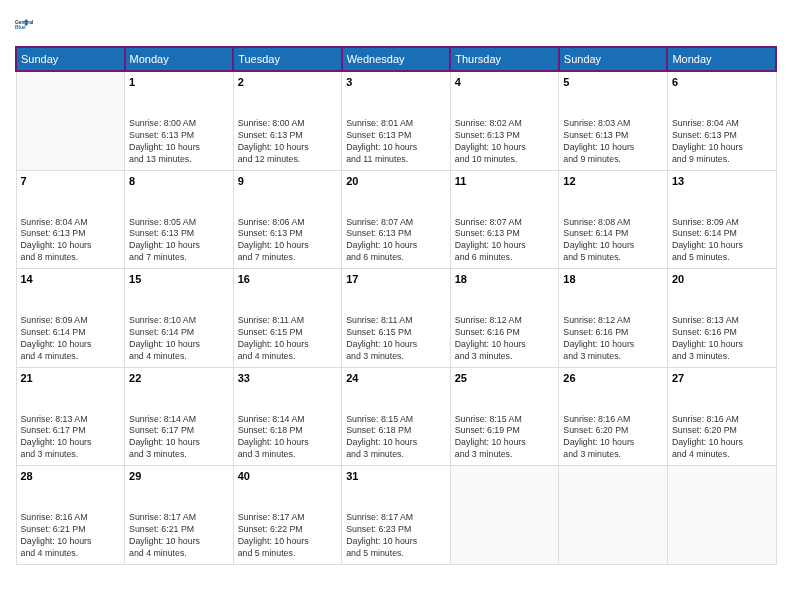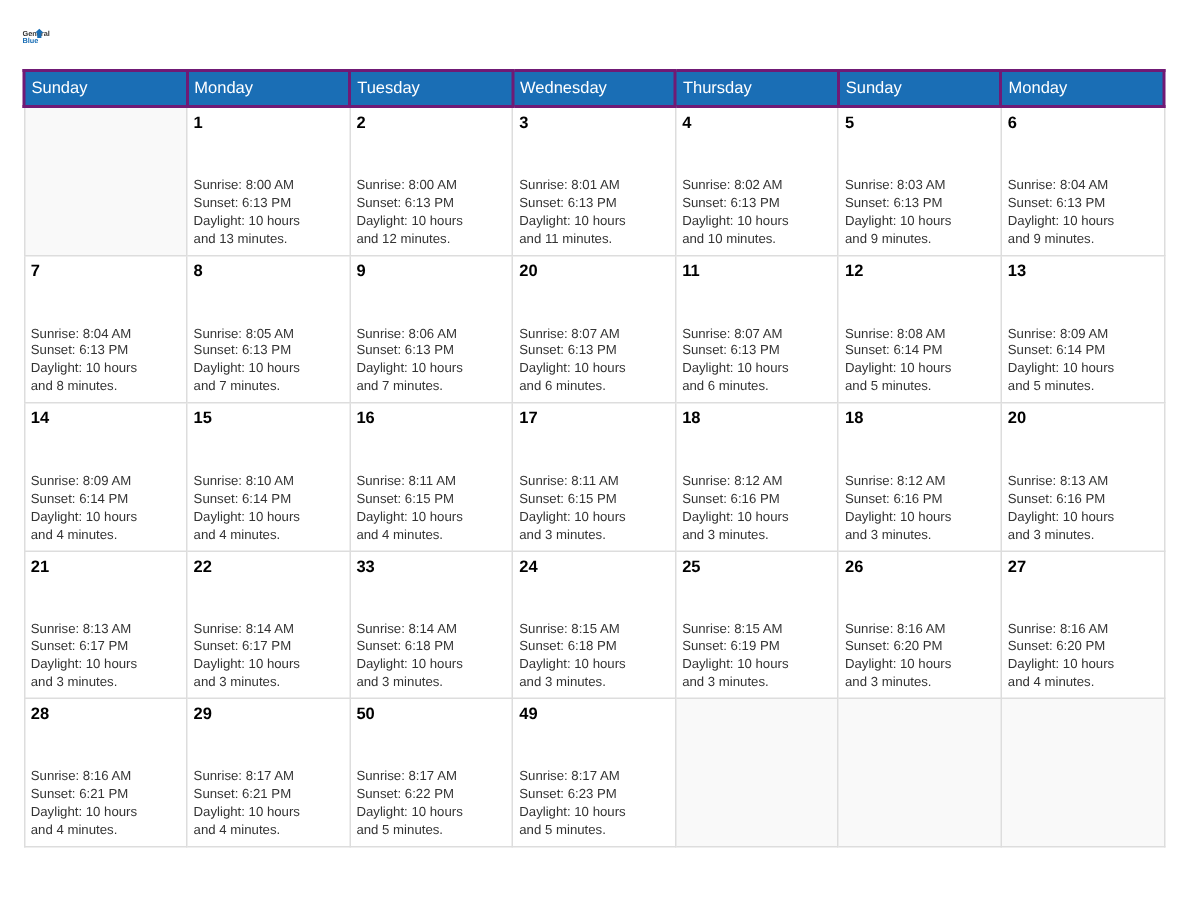--- a/index.html
+++ b/index.html
@@ -232,25 +232,25 @@
         <tr>
           <td>
             <span class="day-num">28</span>
             <div class="day-info">Sunrise: 8:16 AM<br>Sunset: 6:21 PM<br>Daylight: 10 hours<br>and 4 minutes.</div>
           </td>
           <td>
             <span class="day-num">29</span>
             <div class="day-info">Sunrise: 8:17 AM<br>Sunset: 6:21 PM<br>Daylight: 10 hours<br>and 4 minutes.</div>
           </td>
           <td>
-            <span class="day-num">50</span>
+            <span class="day-num">40</span>
             <div class="day-info">Sunrise: 8:17 AM<br>Sunset: 6:22 PM<br>Daylight: 10 hours<br>and 5 minutes.</div>
           </td>
           <td>
-            <span class="day-num">49</span>
+            <span class="day-num">31</span>
             <div class="day-info">Sunrise: 8:17 AM<br>Sunset: 6:23 PM<br>Daylight: 10 hours<br>and 5 minutes.</div>
           </td>
           <td class="empty-cell"></td>
           <td class="empty-cell"></td>
           <td class="empty-cell"></td>
         </tr>
       </tbody>
   </table>
 </div>
 

